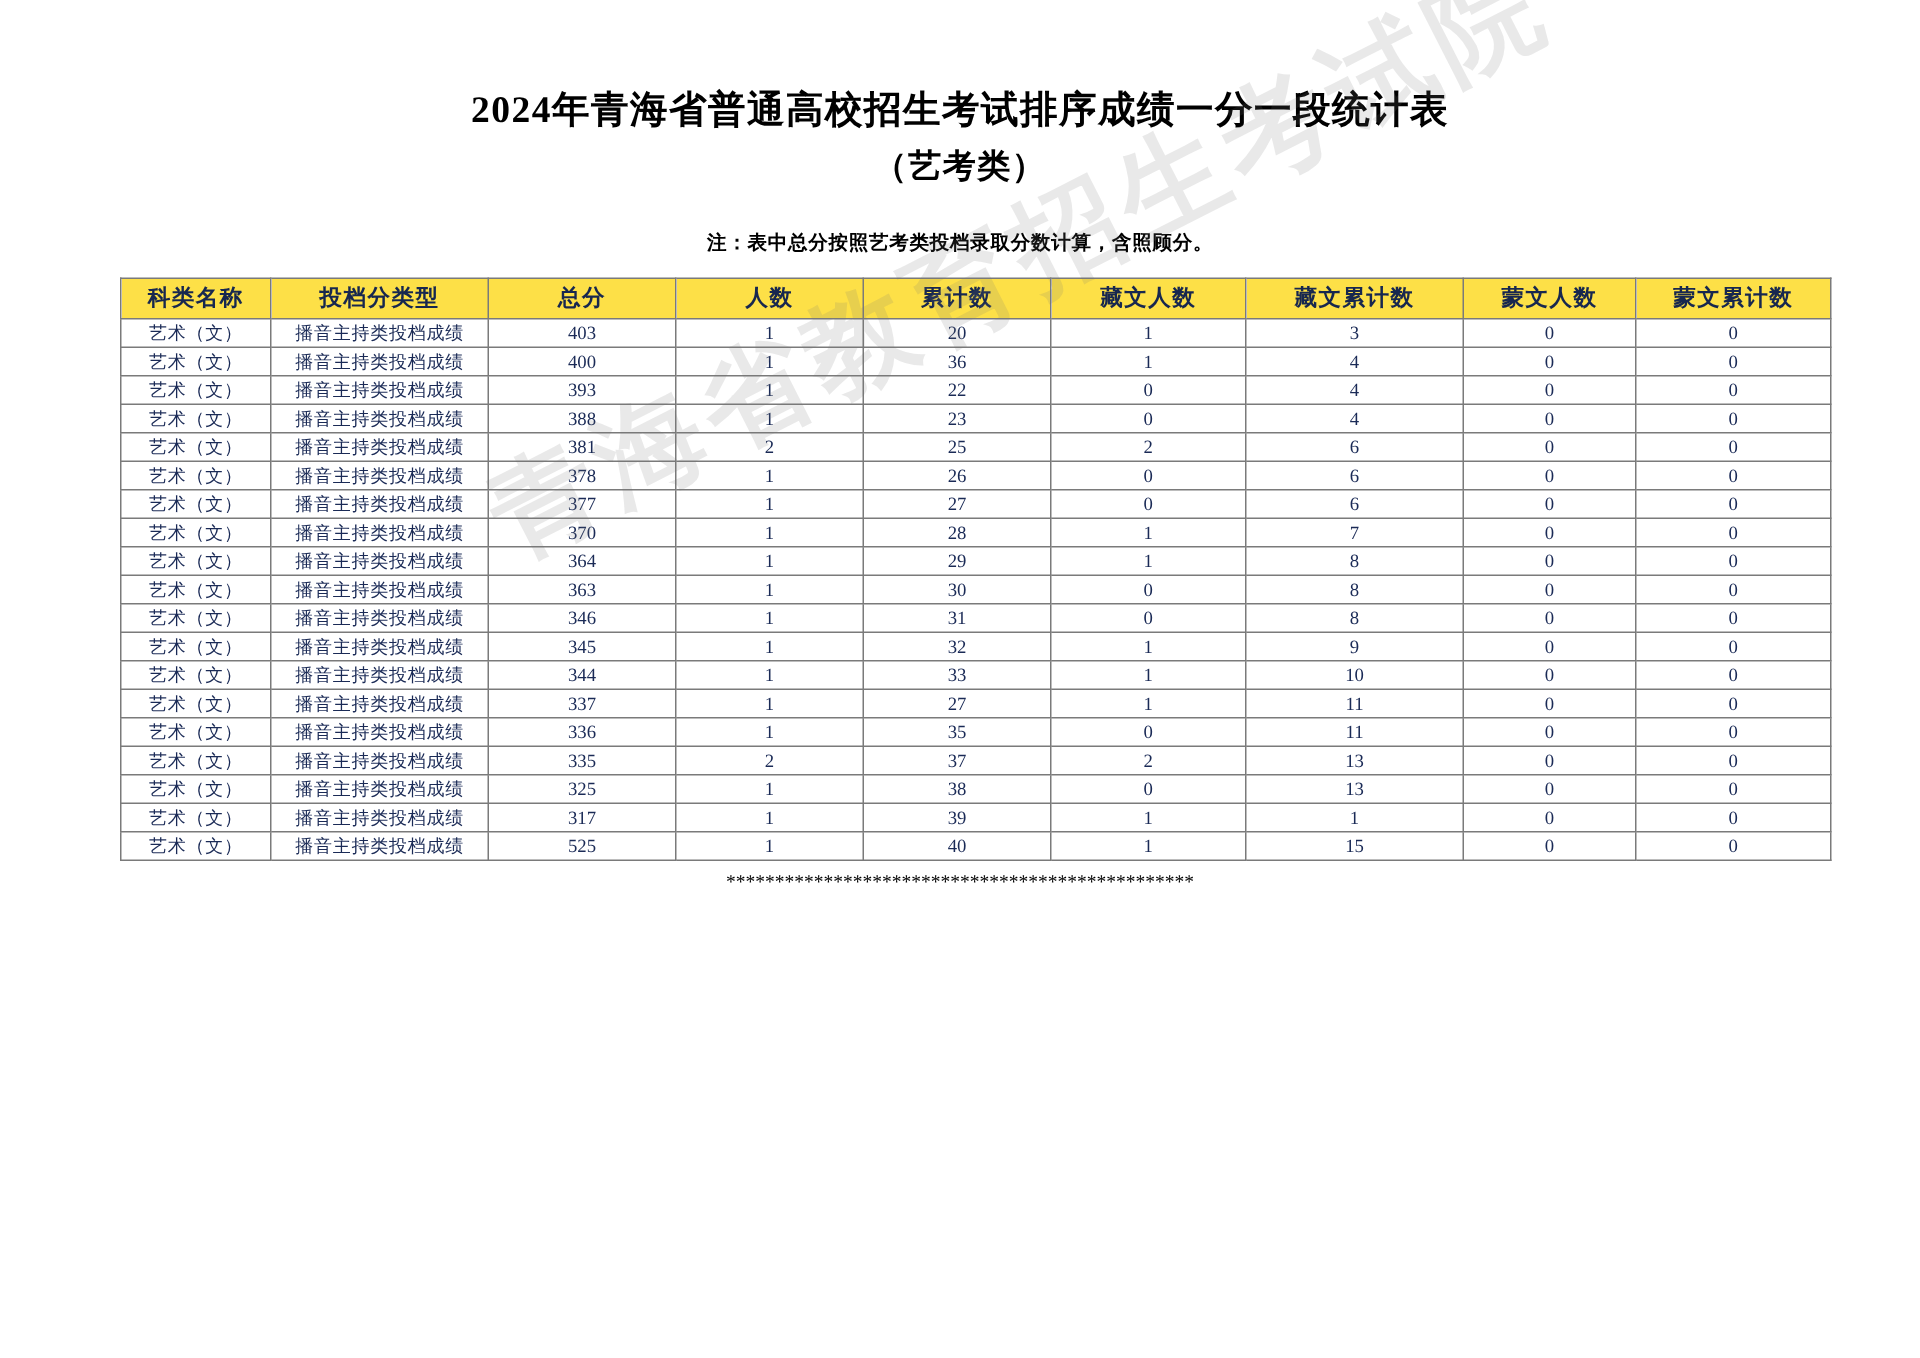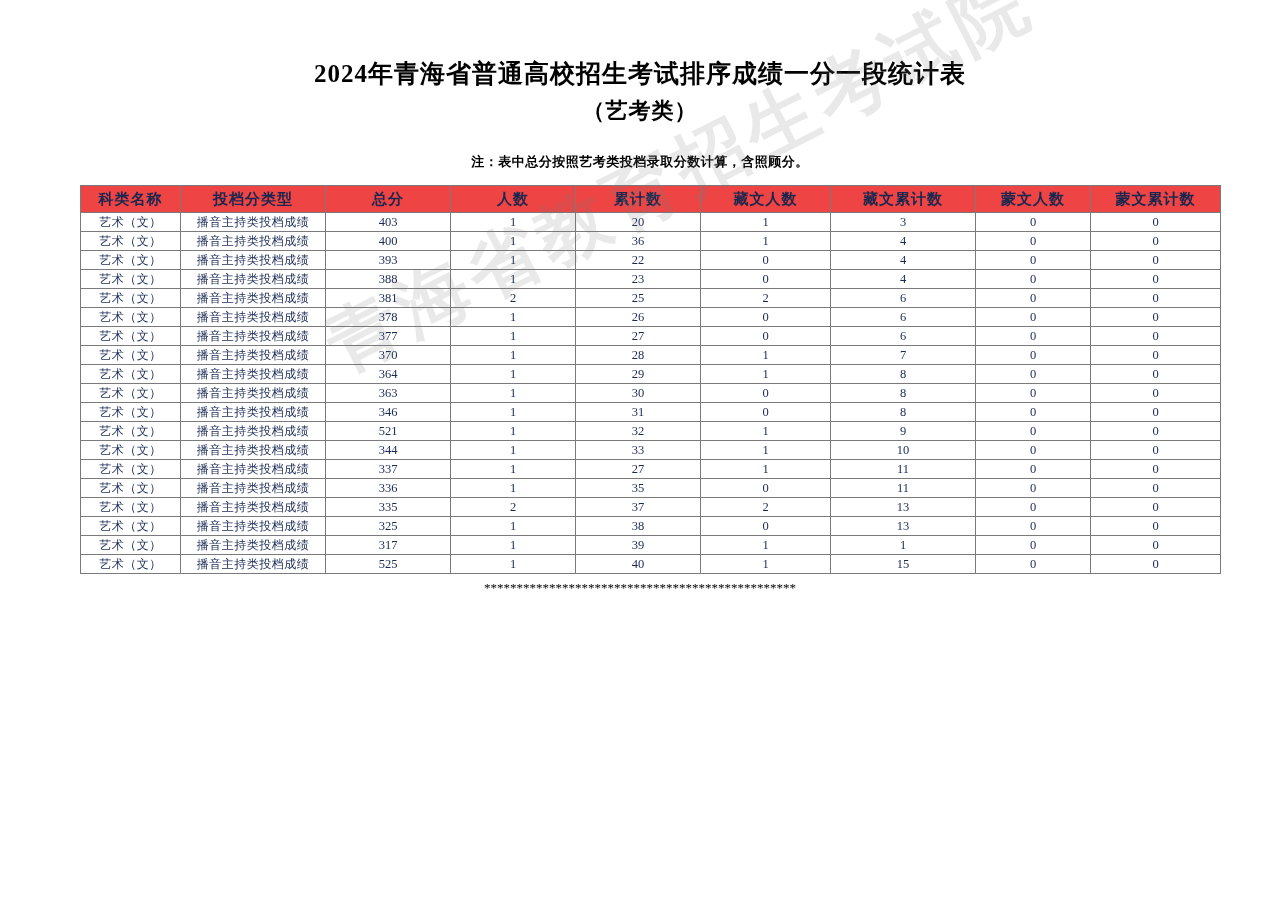--- a/index.html
+++ b/index.html
@@ -57,21 +57,21 @@
     text-align: center;
     color: #1a2a56;
     font-size: 12.5px;
     height: 18px;
     line-height: 16px;
     padding: 0;
     white-space: nowrap;
     overflow: hidden;
   }
   table.grid thead th {
-    background: #ef4444;
+    background: #fde047;
     font-weight: bold;
     font-size: 15px;
     height: 26px;
     color: #17274f;
     letter-spacing: 1px;
   }
   table.grid td.col-name,
   table.grid td.col-type {
     font-size: 12px;
     letter-spacing: 0.5px;
@@ -261,21 +261,21 @@
             <td>1</td>
             <td>31</td>
             <td>0</td>
             <td>8</td>
             <td>0</td>
             <td>0</td>
           </tr>
           <tr>
             <td class="col-name">艺术（文）</td>
             <td class="col-type">播音主持类投档成绩</td>
-            <td>521</td>
+            <td>345</td>
             <td>1</td>
             <td>32</td>
             <td>1</td>
             <td>9</td>
             <td>0</td>
             <td>0</td>
           </tr>
           <tr>
             <td class="col-name">艺术（文）</td>
             <td class="col-type">播音主持类投档成绩</td>

